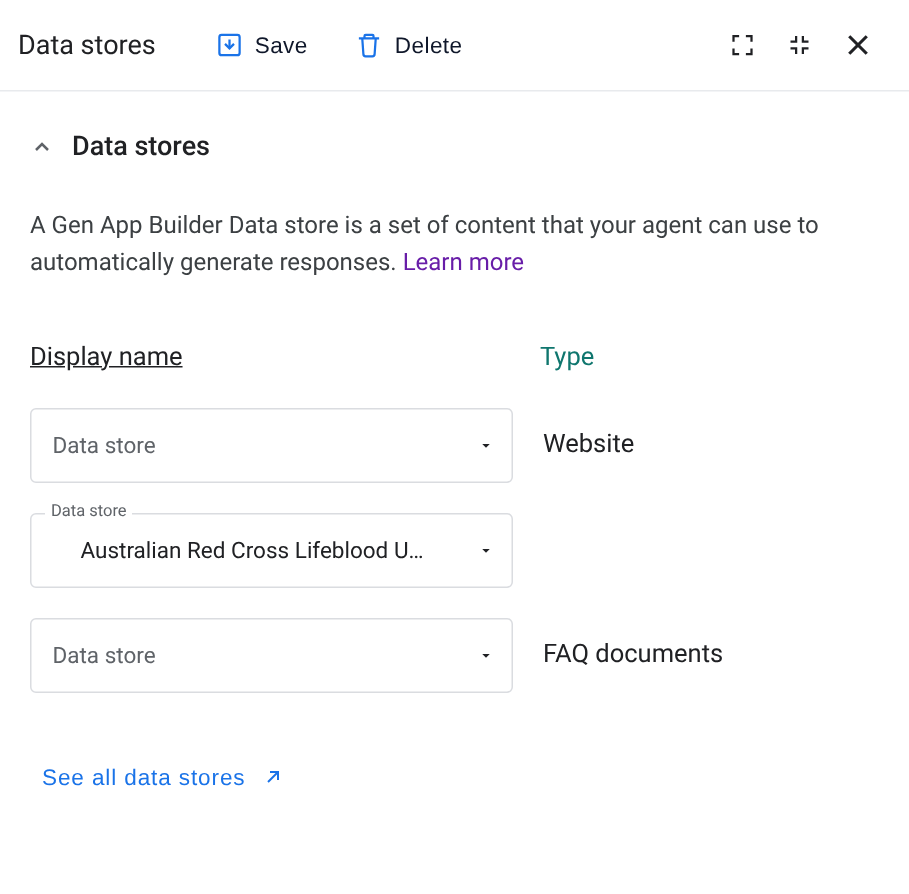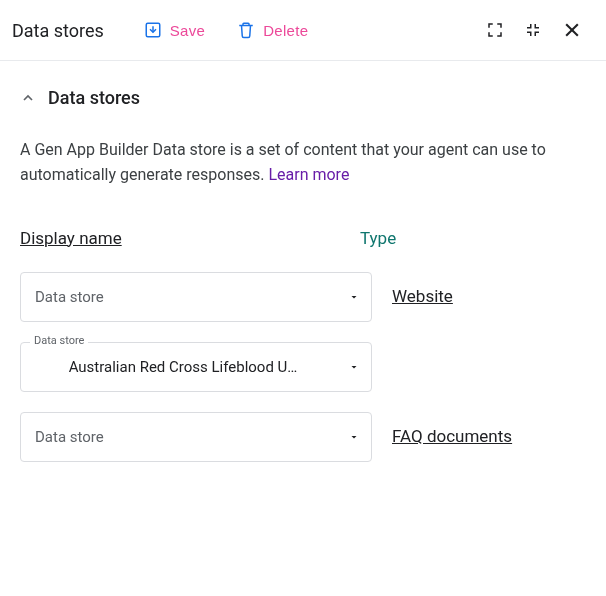--- a/index.html
+++ b/index.html
@@ -20,21 +20,21 @@
     .header-title {
       font-size: 18px;
       font-weight: 400;
       color: #202124;
       margin-right: 32px;
     }
     .header-btn {
       display: inline-flex;
       align-items: center;
       gap: 8px;
-      color: #ec4899;
+      color: #0f172a;
       font-size: 15px;
       font-weight: 500;
       letter-spacing: 0.3px;
       background: none;
       border: none;
       cursor: pointer;
       padding: 6px 8px;
       margin-right: 16px;
     }
     .header-spacer { flex: 1; }
@@ -86,21 +86,21 @@
       font-size: 17px;
       color: #0f766e;
     }
     .rows { padding: 24px 4px 0 4px; }
     .row {
       display: flex;
       align-items: center;
       margin-bottom: 20px;
     }
     .select-wrap {
-      width: 352px;
+      width: 322px;
       position: relative;
       margin-right: 20px;
     }
     .select-field {
       width: 100%;
       border: 1px solid #dadce0;
       border-radius: 4px;
       padding: 14px 40px 14px 14px;
       font-size: 15px;
       color: #5f6368;
@@ -137,21 +137,20 @@
       right: 12px;
       top: 50%;
       transform: translateY(-50%);
       pointer-events: none;
     }
     .type-label {
       font-size: 17px;
       color: #202124;
       line-height: 1.35;
       max-width: 210px;
-      text-decoration: underline;
     }
     .see-all {
       display: inline-flex;
       align-items: center;
       gap: 10px;
       color: #1a73e8;
       font-size: 15px;
       font-weight: 500;
       letter-spacing: 0.6px;
       background: none;
@@ -277,13 +276,22 @@
           <svg width="12" height="12" viewBox="0 0 24 24" fill="#202124">
               <path d="M7 10l5 5 5-5z"></path>
             </svg>
         </span>
       </div>
       <div class="type-label">FAQ documents</div>
     </div>
 
   </div>
 
+  <button class="see-all">
+    <span>See all data stores</span>
+    <span>
+      <svg width="16" height="16" viewBox="0 0 24 24" fill="none" stroke="#1a73e8" stroke-width="2">
+          <path d="M7 17L17 7"></path>
+          <path d="M9 7h8v8"></path>
+        </svg>
+    </span>
+  </button>
 </div>
 
 </body></html>

